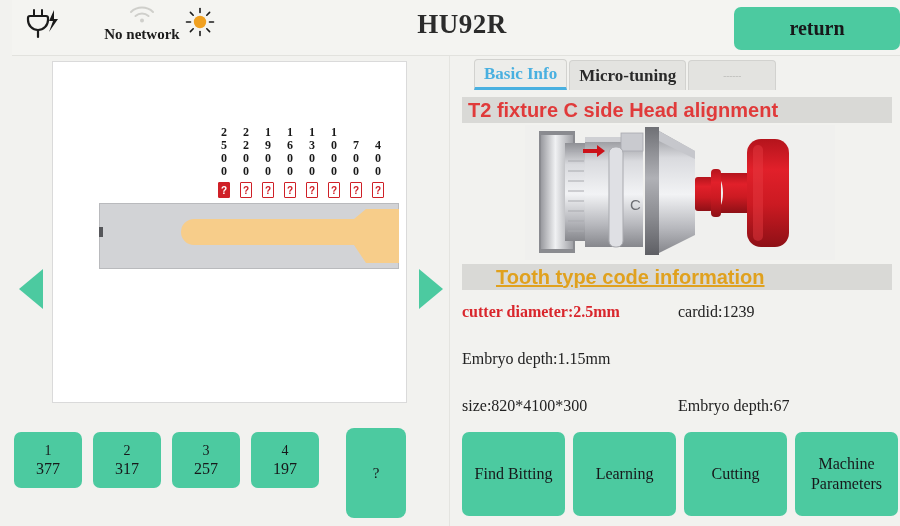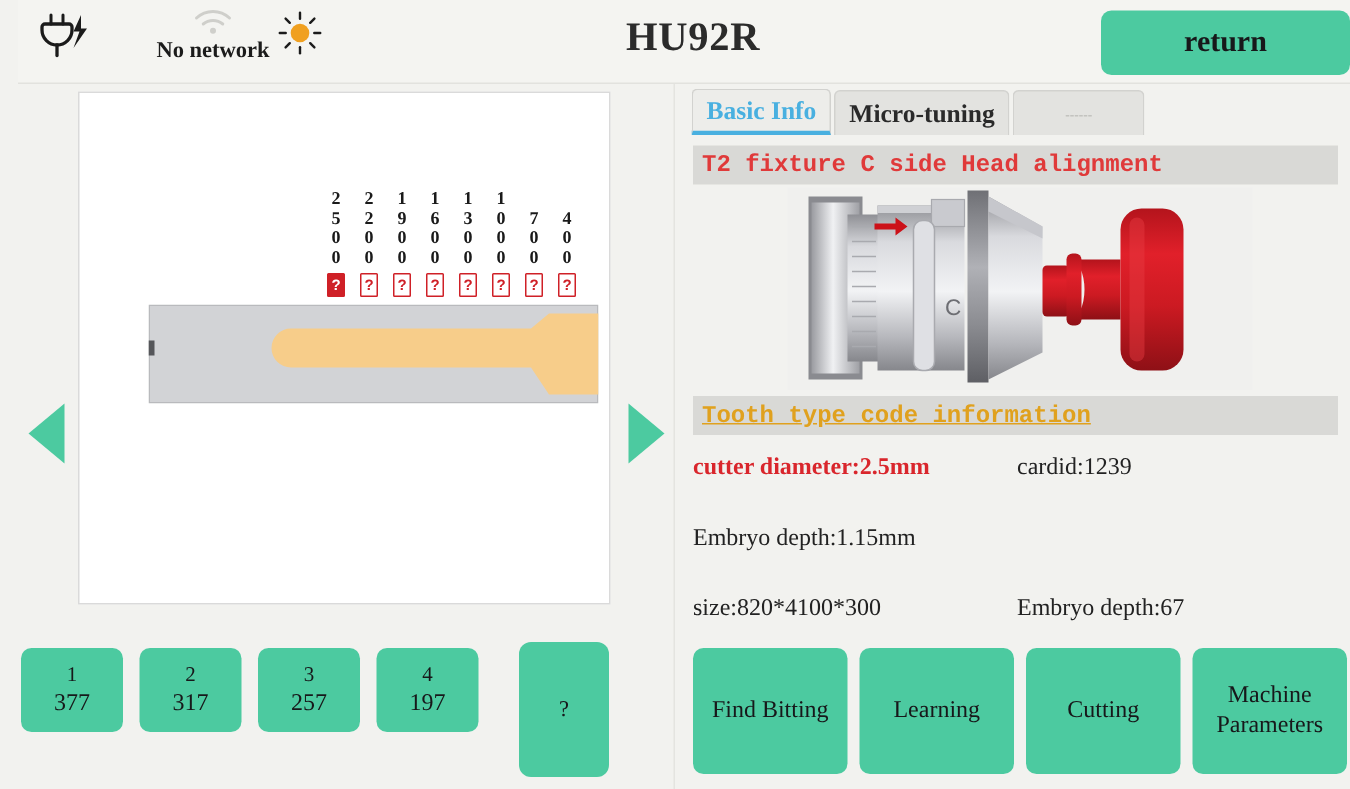--- a/index.html
+++ b/index.html
@@ -100,21 +100,21 @@
     border: none; border-radius: 8px; cursor: pointer;
     color: #17181a; font-size: 15px; font-family: "Liberation Serif", serif;
   }
 
   
   .right-panel {
     position: absolute; left: 450px; top: 56px; width: 450px; height: 470px;
     background: #f2f2ef;
   }
   .tabs {
-    position: absolute; left: 11px; top: 3px;
+    position: absolute; left: 24px; top: 3px;
     display: flex; align-items: flex-end; gap: 0;
   }
   .tab {
     height: 30px; padding: 0 9px;
     background: #e3e3e0; border: 1px solid #d2d2cf;
     border-bottom: none; border-radius: 4px 4px 0 0;
     font-size: 17px; font-weight: bold; color: #2a2a2a;
     font-family: "Liberation Serif", serif;
     display: flex; align-items: center; cursor: pointer;
     margin-right: 2px;
@@ -125,27 +125,27 @@
     height: 31px;
   }
   .tab.blank { width: 88px; color: #b9b9b6; font-size: 9px; justify-content: center; }
 
   .band {
     position: absolute; left: 12px; width: 430px; height: 26px;
     background: #d9d9d6; display: flex; align-items: center;
     padding-left: 6px;
   }
   .band-title {
-    font-size: 16px; font-weight: bold;
-    font-family: Liberation Mono, monospace;
+    font-size: 20px; font-weight: bold;
+    font-family: Liberation Sans, sans-serif;
   }
   .band-1 { top: 41px; }
   .band-1 .band-title { color: #e03a3a; }
   .band-2 { top: 208px; }
-  .band-2 .band-title { color: #e0a11e; text-decoration: underline; }
+  .band-2 .band-title { color: #e0a11e; text-decoration: underline; margin-left: 28px; }
 
   .fixture-img {
     position: absolute; left: 75px; top: 69px; width: 310px; height: 135px;
   }
 
   .info-line {
     position: absolute; left: 12px; width: 430px;
     font-size: 16px; font-family: "Liberation Serif", serif;
     color: #222222;
   }

